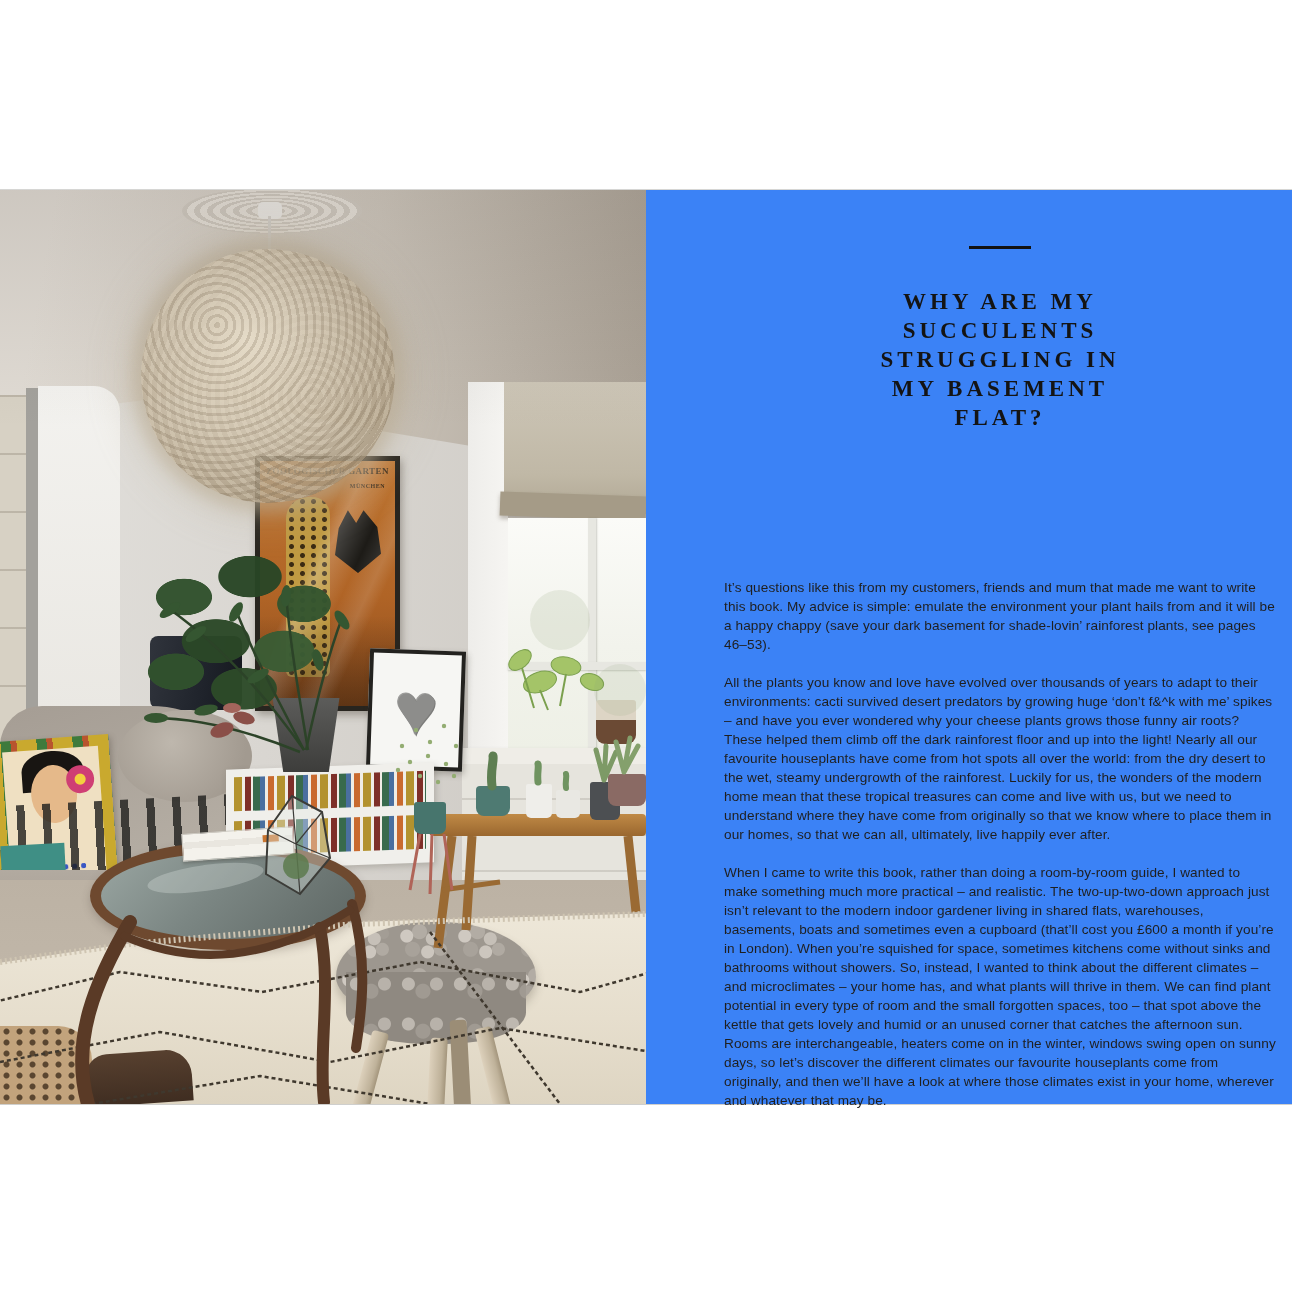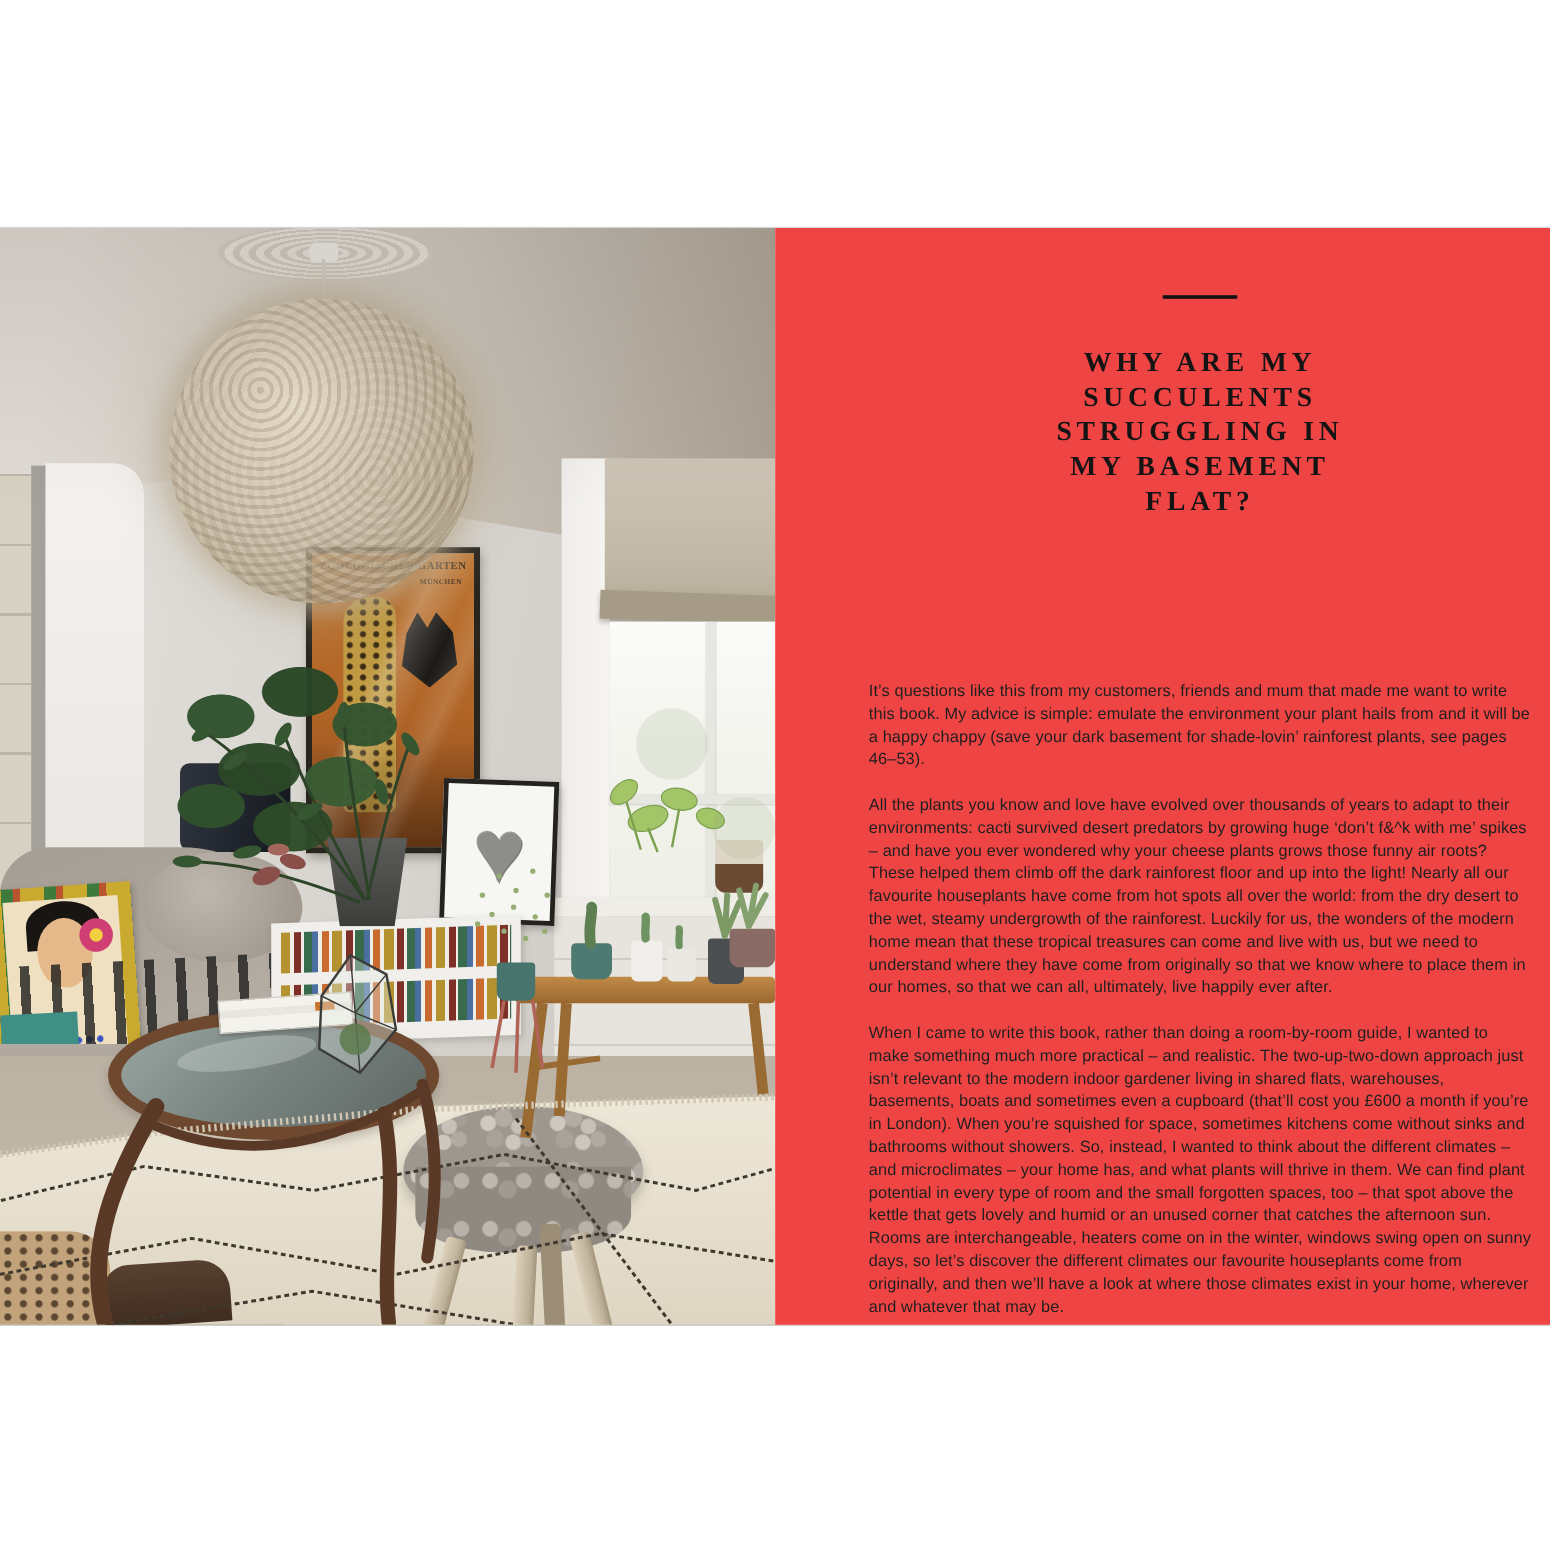--- a/index.html
+++ b/index.html
@@ -192,29 +192,29 @@
   .leg1{left:358px;top:840px;height:112px;transform:rotate(15deg);}
   .leg2{left:488px;top:836px;height:116px;transform:rotate(-14deg);}
   .leg3{left:428px;top:848px;height:110px;transform:rotate(3deg);}
   .leg4{left:452px;top:830px;height:96px;transform:rotate(-3deg);background:#9b8d76;}
 
   .photo-grade{left:0;top:0;width:646px;height:914px;pointer-events:none;
      background:linear-gradient(180deg,rgba(70,60,50,.12),rgba(0,0,0,0) 26%);}
   svg.detail{position:absolute;left:0;top:0;pointer-events:none;}
 
   
-  .page-right{left:646px;top:0;width:646px;height:914px;background:#ef4444;}
+  .page-right{left:646px;top:0;width:646px;height:914px;background:#3b82f6;}
   .rule{position:absolute;left:78px;top:56px;width:552px;display:flex;justify-content:center;}
   .rule i{display:block;width:62px;height:3px;background:#121212;}
   .chapter-title{position:absolute;left:78px;top:82px;width:552px;text-align:center;
      font-family:"Liberation Serif","DejaVu Serif",serif;font-weight:700;font-size:23px;line-height:29px;
      letter-spacing:4px;color:#141414;white-space:pre-line;}
   .bodycol{position:absolute;left:78px;top:372px;width:552px;color:#1f1f1f;
      font-size:13.6px;line-height:19px;letter-spacing:.1px;}
-  .bodycol p{margin:4px 0 19px 0;}
+  .bodycol p{margin:16px 0 19px 0;}
   .pagenum{position:absolute;left:78px;top:878px;width:552px;text-align:center;
      font-size:13px;color:#222;}
 </style>
 </head>
 <body>
 
 <div class="spread ab">
 
   <div class="photo ab">
 

